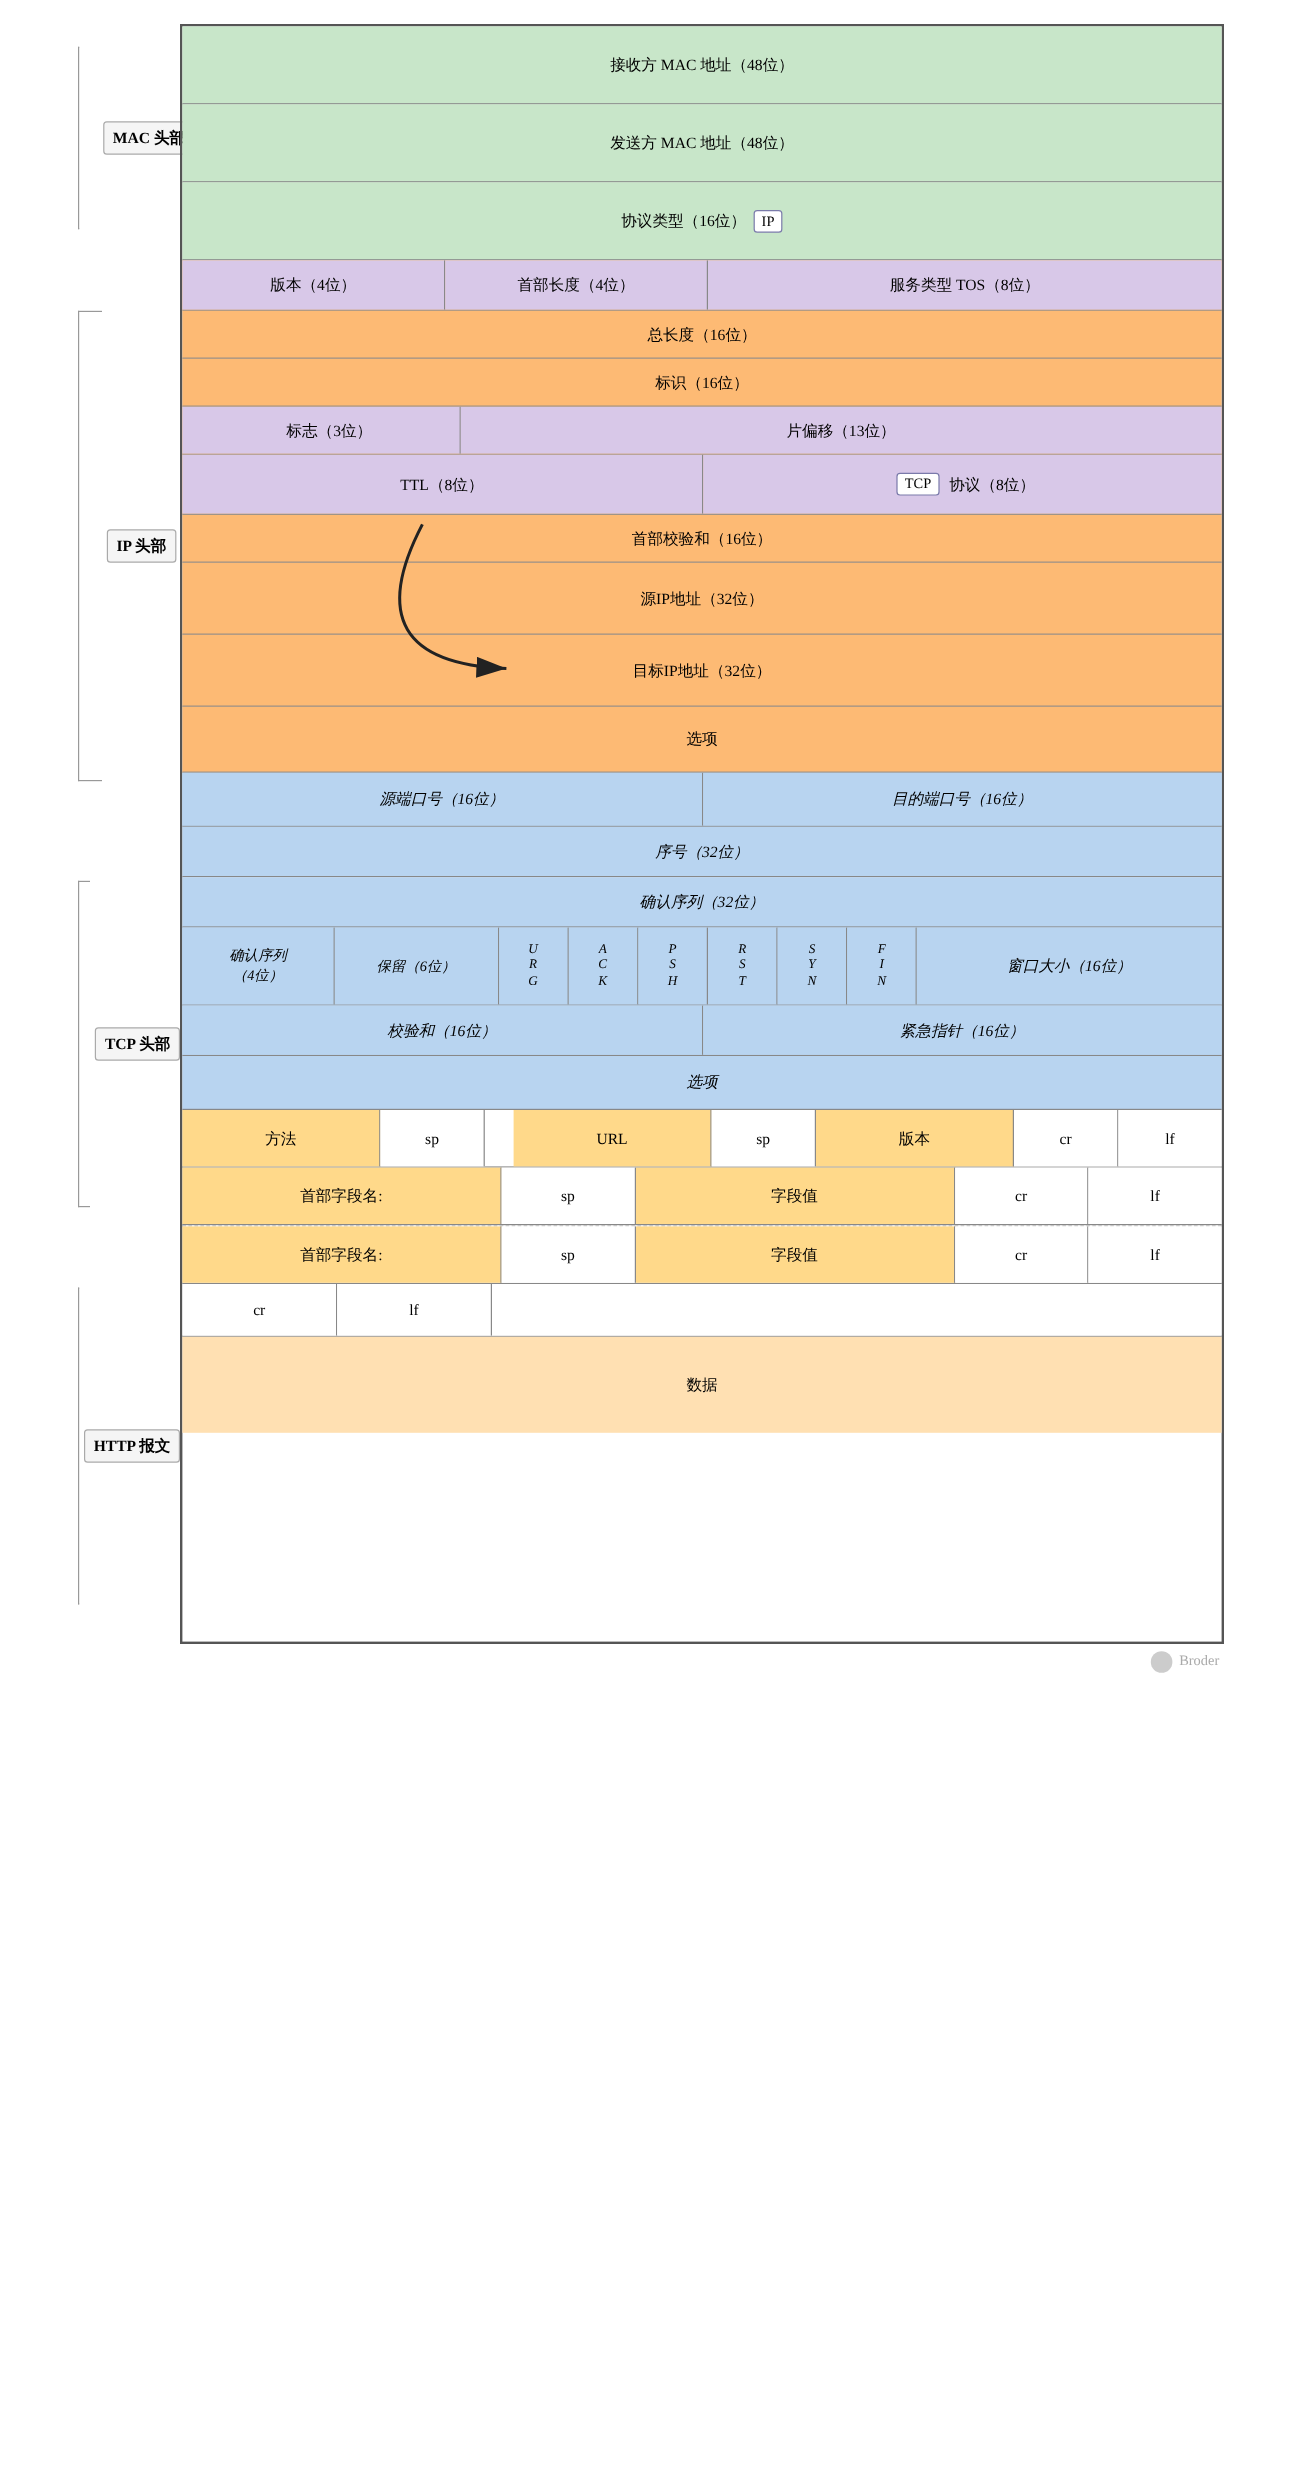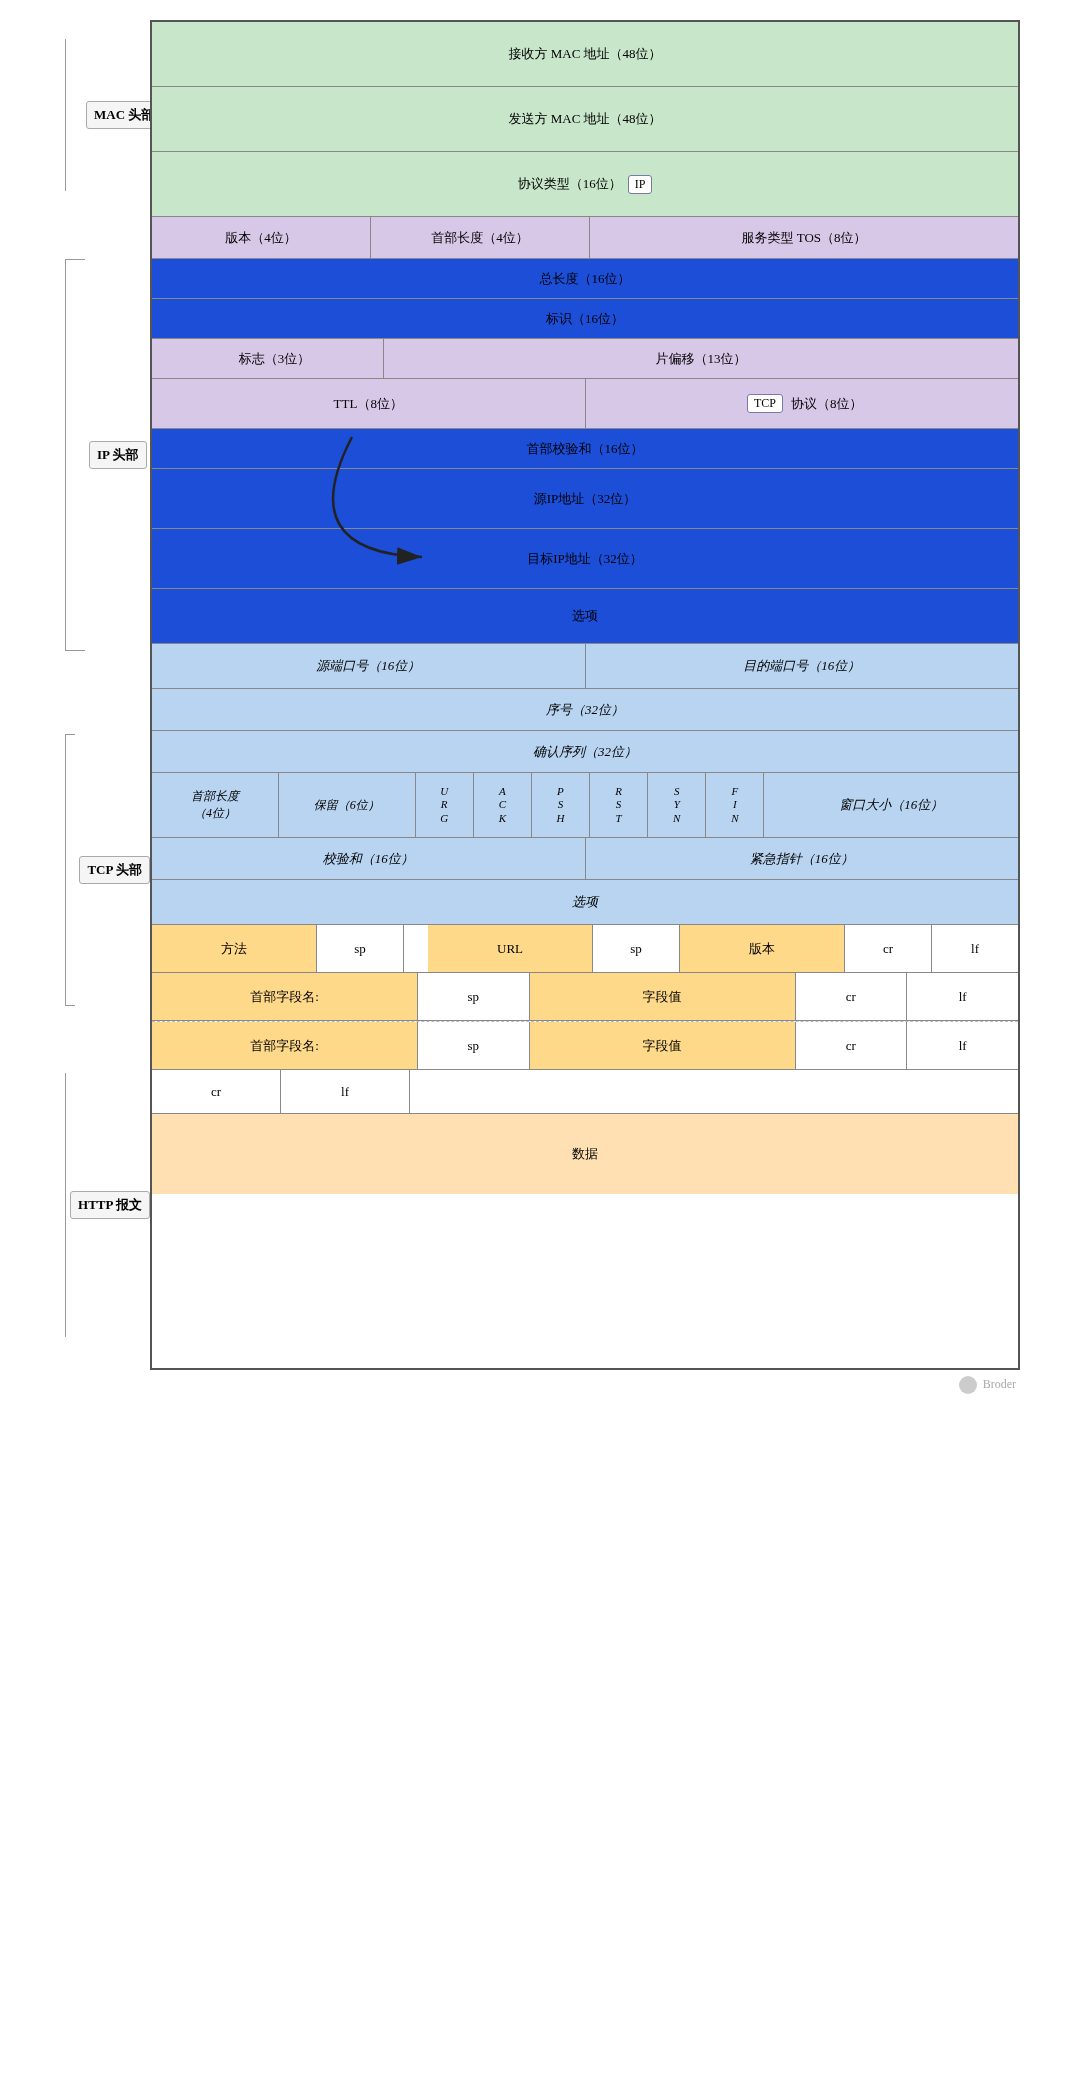--- a/index.html
+++ b/index.html
@@ -22,21 +22,21 @@
       text-align: center;
       border-bottom: 1.5px solid #888;
       padding: 6px 4px;
       font-size: 13px;
     }
     .mac-row {
       background: #c8e6c9;
       min-height: 60px;
     }
     .ip-row {
-      background: #1d4ed8;
+      background: #fdba74;
     }
     .tcp-row {
       background: #b8d4f0;
       font-style: italic;
     }
     .flex-row {
       display: flex;
       flex-direction: row;
       align-items: stretch;
       border-bottom: 1.5px solid #888;
@@ -185,21 +185,21 @@
 
       <div class="row-cell tcp-row" style="min-height:42px;">
         <span>序号（32位）</span>
       </div>
 
       <div class="row-cell tcp-row" style="min-height:42px;">
         <span>确认序列（32位）</span>
       </div>
 
       <div class="flex-row tcp-row" style="min-height:65px;">
-        <div class="cell" style="flex:1.2; background:#b8d4f0; font-size:12px; white-space:pre-line; line-height:1.4;">首部长度
+        <div class="cell" style="flex:1.2; background:#b8d4f0; font-size:12px; white-space:pre-line; line-height:1.4;">确认序列
 （4位）</div>
         <div class="cell" style="flex:1.3; background:#b8d4f0; font-size:12px;">保留（6位）</div>
 
         <div class="cell" style="flex:0.5; background:#b8d4f0; font-size:11px; flex-direction:column; line-height:1.2;">
           <span>U</span>
             <span>R</span>
             <span>G</span>
         </div>
         <div class="cell" style="flex:0.5; background:#b8d4f0; font-size:11px; flex-direction:column; line-height:1.2;">
           <span>A</span>

